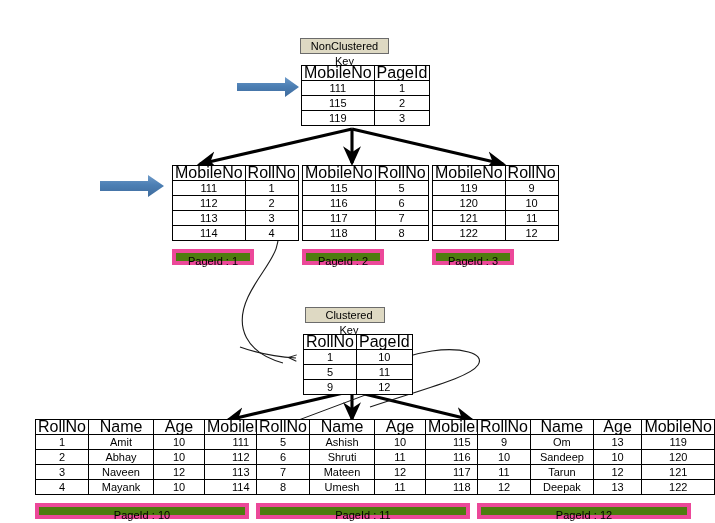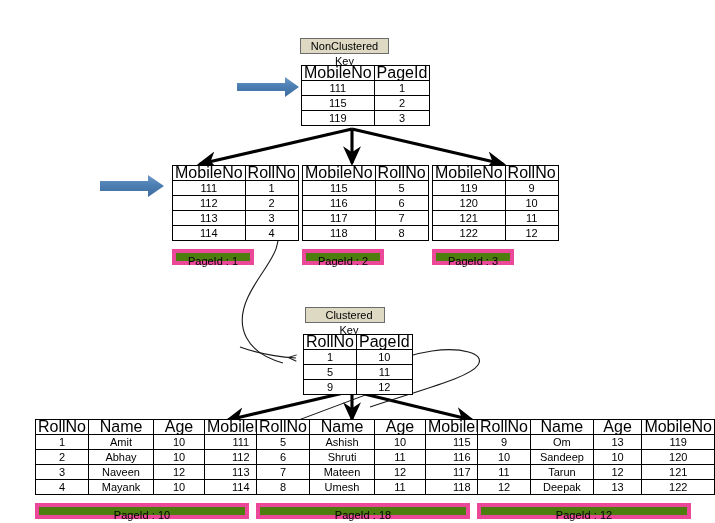--- a/index.html
+++ b/index.html
@@ -293,21 +293,21 @@
       <td>117</td>
     </tr>
     <tr>
       <td>8</td>
       <td>Umesh</td>
       <td>11</td>
       <td>118</td>
     </tr>
   </tbody>
     </table>
-  <div class="cap" style="left:256px;top:486px;width:214px;">PageId : 18</div>
+  <div class="cap" style="left:256px;top:486px;width:214px;">PageId : 11</div>
 
   <table class="dt" style="left:477px;top:402px;">
     <tbody>
         <tr class="hdr">
       <td style="width:44px">RollNo</td>
       <td style="width:60px">Name</td>
       <td style="width:46px">Age</td>
       <td style="width:54px">MobileNo</td>
     </tr>
     <tr>

